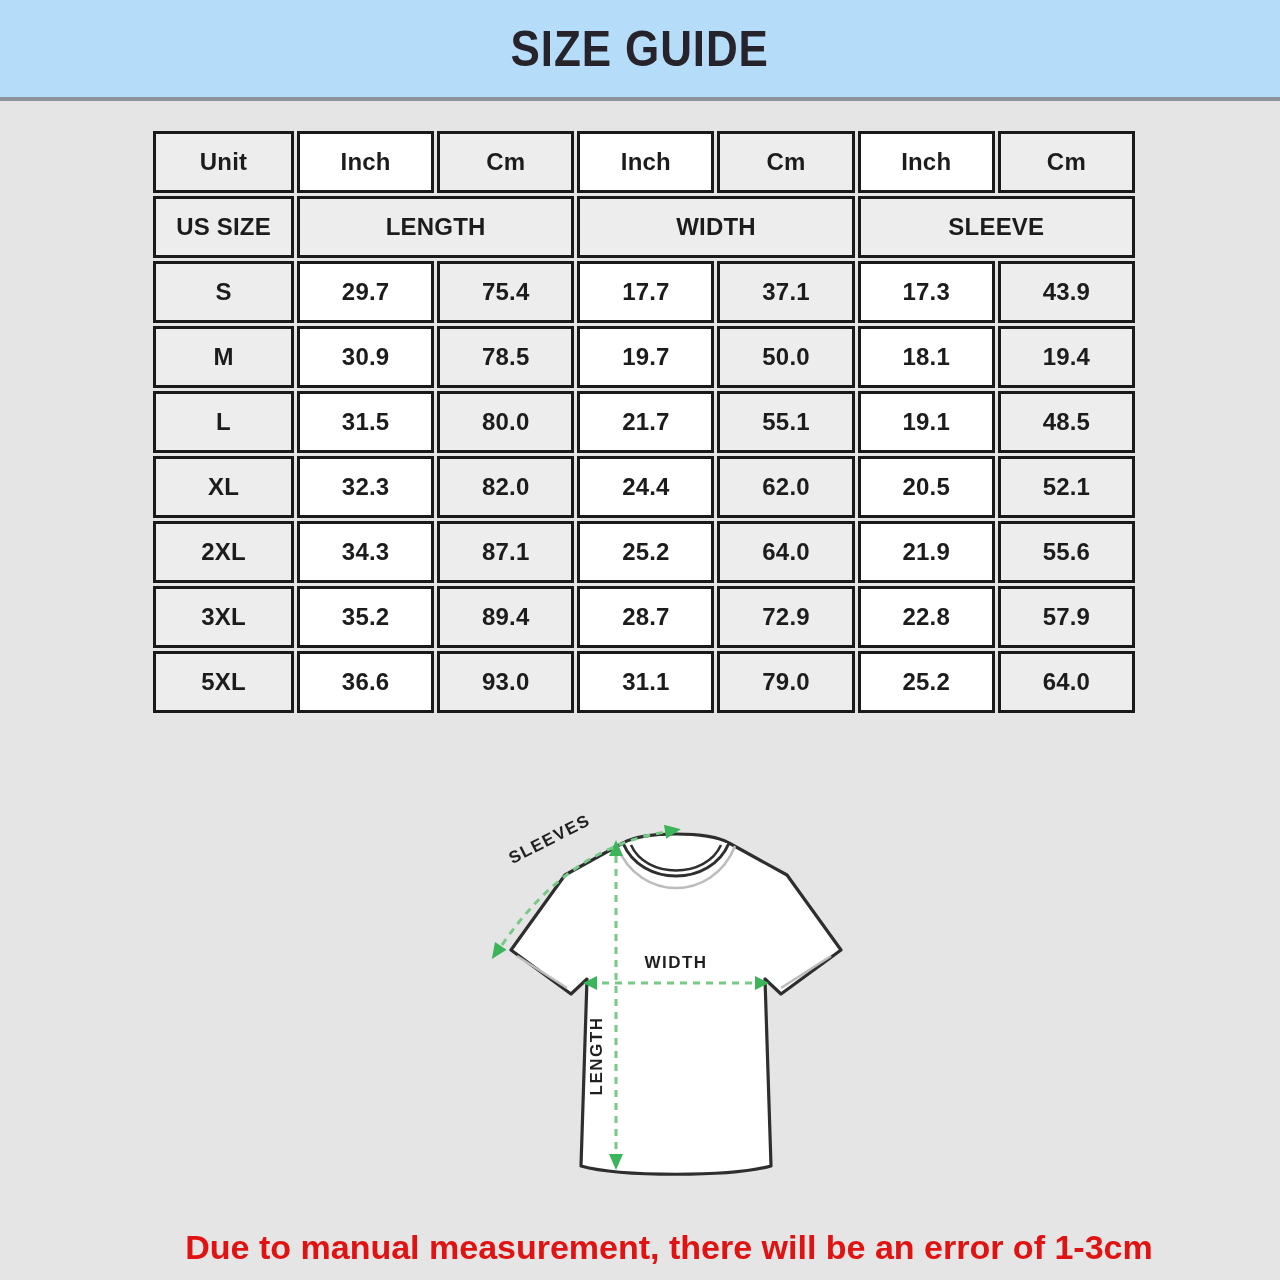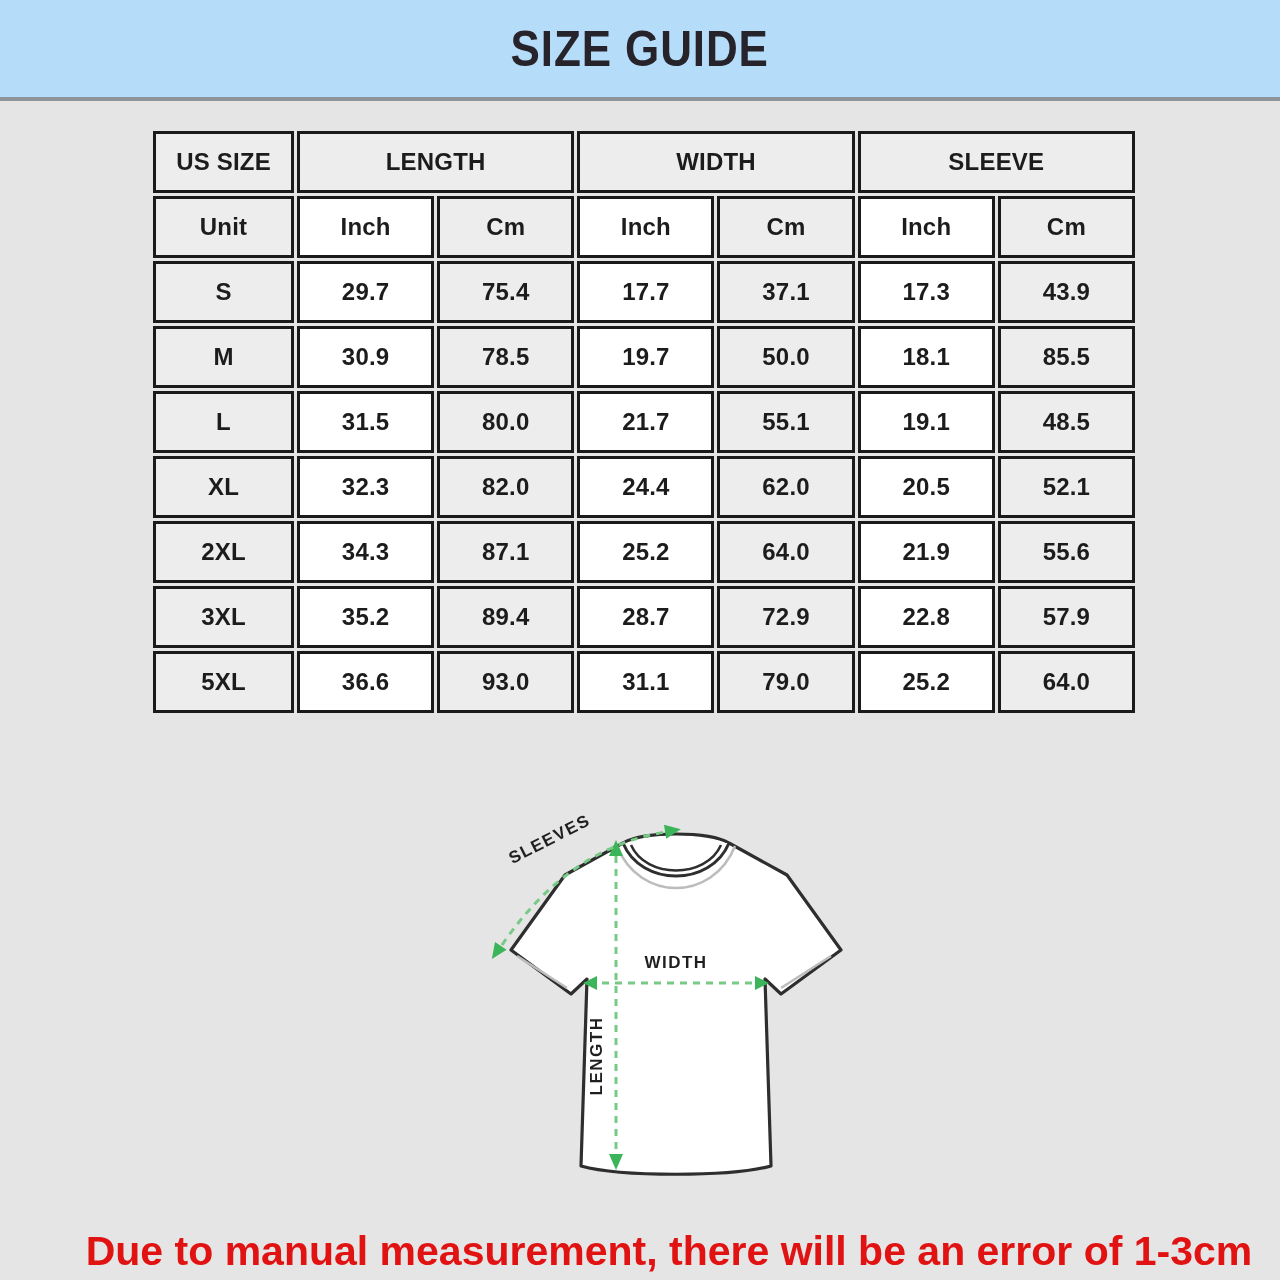--- a/index.html
+++ b/index.html
@@ -21,21 +21,21 @@
   .bg-g{background:#ededed;}
   .bg-w{background:#ffffff;}
 
   
   .shirt-wrap{position:absolute;left:468px;top:798px;width:412px;height:415px;}
   .diagram-label{font-family:"Liberation Sans", sans-serif;font-size:17px;font-weight:bold;
                  fill:#1f1f1f;letter-spacing:1.5px;}
 
   
   .note{position:absolute;top:1228px;left:0;width:1280px;box-sizing:border-box;padding-left:58px;
-        text-align:center;font-size:41px;font-weight:bold;color:#e11212;margin:0;}
+        text-align:center;font-size:34px;font-weight:bold;color:#e11212;margin:0;}
 </style>
 </head>
 <body>
 
 <div class="page">
 
   <header class="banner">
     <h1>SIZE GUIDE</h1>
   </header>
 
@@ -44,53 +44,53 @@
       <col style="width:14.6%">
         <col style="width:14.2%">
         <col style="width:14.2%">
       <col style="width:14.2%">
         <col style="width:14.2%">
         <col style="width:14.2%">
         <col style="width:14.2%">
     </colgroup>
     <thead>
       <tr>
-        <th class="bg-g">US SIZE</th>
-        <th class="bg-g" colspan="2">LENGTH</th>
-        <th class="bg-g" colspan="2">WIDTH</th>
-        <th class="bg-g" colspan="2">SLEEVE</th>
-      </tr>
-      <tr>
         <th class="bg-g">Unit</th>
         <th class="bg-w">Inch</th>
         <th class="bg-g">Cm</th>
         <th class="bg-w">Inch</th>
         <th class="bg-g">Cm</th>
         <th class="bg-w">Inch</th>
         <th class="bg-g">Cm</th>
+      </tr>
+      <tr>
+        <th class="bg-g">US SIZE</th>
+        <th class="bg-g" colspan="2">LENGTH</th>
+        <th class="bg-g" colspan="2">WIDTH</th>
+        <th class="bg-g" colspan="2">SLEEVE</th>
       </tr>
     </thead>
     <tbody>
       <tr>
         <th class="bg-g">S</th>
         <td class="bg-w">29.7</td>
         <td class="bg-g">75.4</td>
         <td class="bg-w">17.7</td>
         <td class="bg-g">37.1</td>
         <td class="bg-w">17.3</td>
         <td class="bg-g">43.9</td>
       </tr>
       <tr>
         <th class="bg-g">M</th>
         <td class="bg-w">30.9</td>
         <td class="bg-g">78.5</td>
         <td class="bg-w">19.7</td>
         <td class="bg-g">50.0</td>
         <td class="bg-w">18.1</td>
-        <td class="bg-g">85.5</td>
+        <td class="bg-g">19.4</td>
       </tr>
       <tr>
         <th class="bg-g">L</th>
         <td class="bg-w">31.5</td>
         <td class="bg-g">80.0</td>
         <td class="bg-w">21.7</td>
         <td class="bg-g">55.1</td>
         <td class="bg-w">19.1</td>
         <td class="bg-g">48.5</td>
       </tr>

